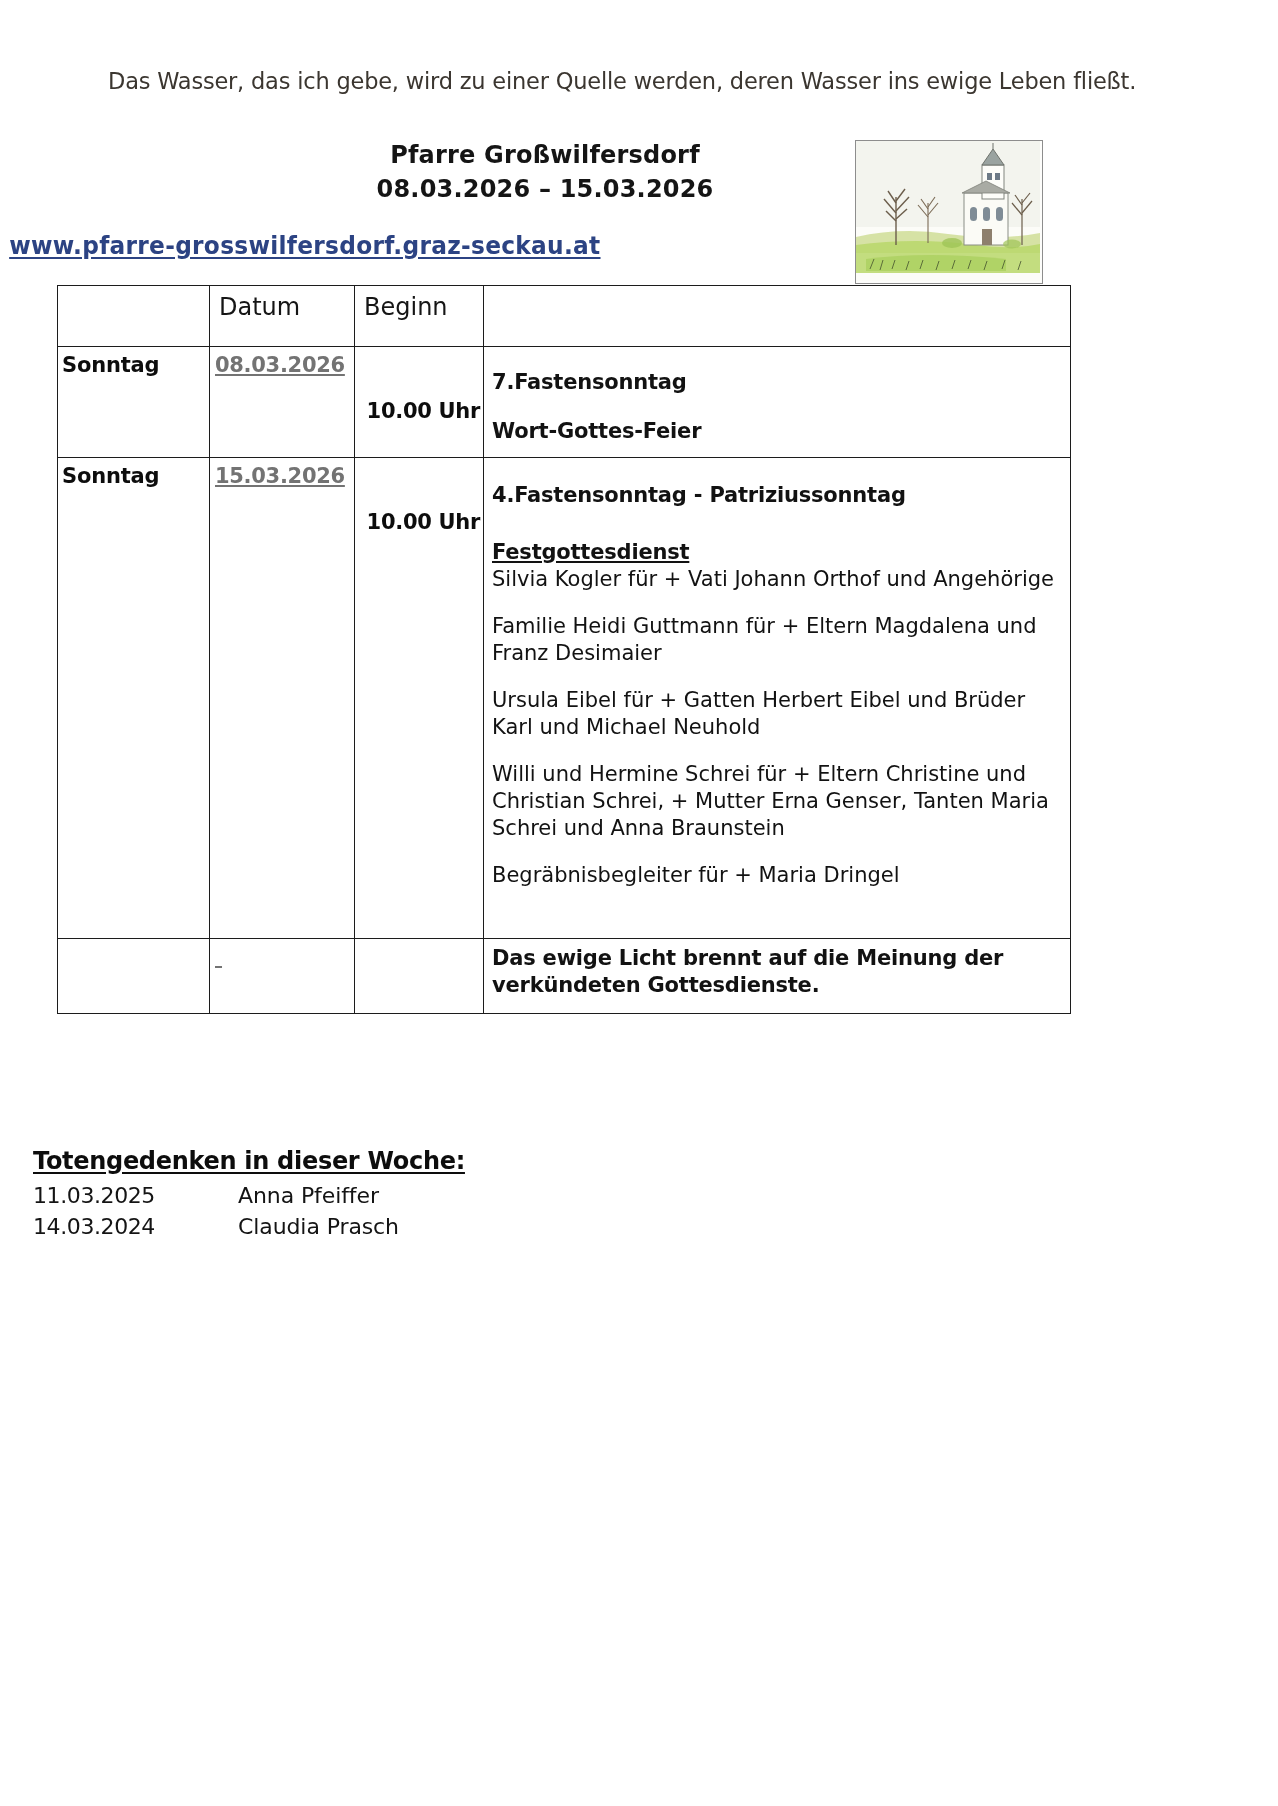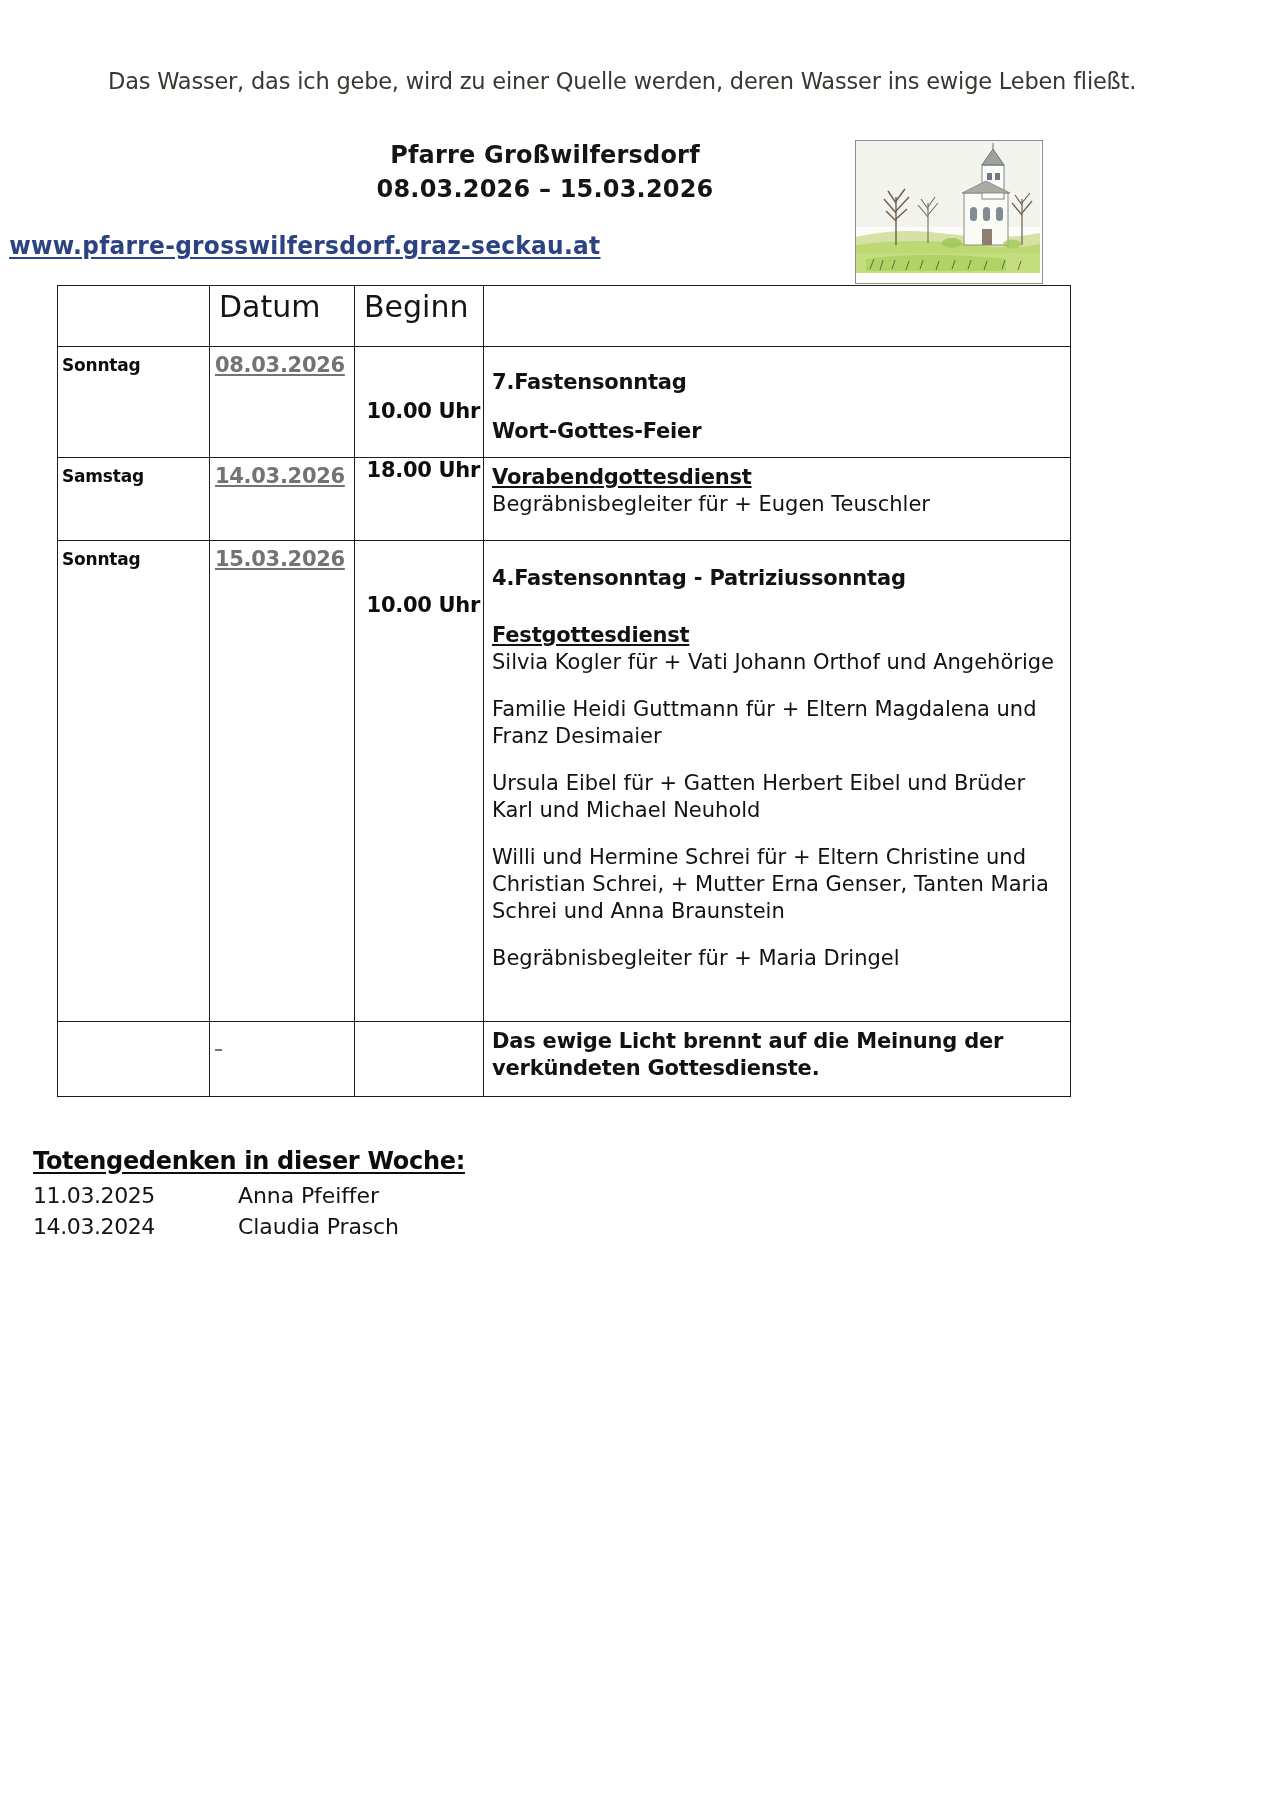--- a/index.html
+++ b/index.html
@@ -74,40 +74,40 @@
     vertical-align:top;
     padding:0;
   }
   .c-day{width:152px;}
   .c-date{width:145px;}
   .c-time{width:129px;}
   .c-desc{width:auto;}
 
   .day-txt{
     font-family:"DejaVu Sans", sans-serif;
-    font-weight:bold;font-size:17px;color:#0d0d0d;
+    font-weight:bold;font-size:21px;color:#0d0d0d;
     line-height:24px;padding:6px 0 0 4px;
     letter-spacing:-0.2px;
   }
   .date-txt{
     font-family:"DejaVu Sans", sans-serif;
     font-weight:bold;font-size:21px;color:#737373;
     line-height:24px;padding:6px 0 0 5px;
     letter-spacing:-0.3px;
     text-decoration:underline;
   }
   .time-txt{
     font-family:"DejaVu Sans", sans-serif;
     font-weight:bold;font-size:21px;color:#0d0d0d;
     line-height:24px;text-align:right;padding-right:3px;
     letter-spacing:-0.3px;
   }
   .hdr-txt{
     font-family:"DejaVu Sans", sans-serif;
-    font-size:30px;color:#151515;font-weight:normal;
+    font-size:24px;color:#151515;font-weight:normal;
     padding:8px 0 0 9px;line-height:26px;
   }
   .desc{
     font-family:"DejaVu Sans", sans-serif;
     font-size:21px;color:#121212;
     line-height:27px;
     padding:6px 8px 8px 8px;
   }
   .desc .bold{font-weight:bold;letter-spacing:-0.2px;}
   .desc .bold-ul{font-weight:bold;text-decoration:underline;text-underline-offset:2px;letter-spacing:-0.2px;}
@@ -267,37 +267,20 @@
           <div class="time-txt time-block-low">10.00 Uhr</div>
         </td>
         <td>
           <div class="desc">
             <div class="bold desc-sun1-first">7.Fastensonntag</div>
             <div class="bold desc-sun1-second">Wort-Gottes-Feier</div>
           </div>
         </td>
       </tr>
 
-      <tr class="r-sat">
-        <td>
-          <div class="day-txt">Samstag</div>
-        </td>
-        <td>
-          <div class="date-txt">14.03.2026</div>
-        </td>
-        <td>
-          <div class="time-txt">18.00 Uhr</div>
-        </td>
-        <td>
-          <div class="desc">
-            <div class="bold-ul">Vorabendgottesdienst</div>
-            <div class="plain">Begräbnisbegleiter für + Eugen Teuschler</div>
-          </div>
-        </td>
-      </tr>
 
       <tr class="r-sun2">
         <td>
           <div class="day-txt">Sonntag</div>
         </td>
         <td>
           <div class="date-txt">15.03.2026</div>
         </td>
         <td>
           <div class="time-txt time-block-low">10.00 Uhr</div>

